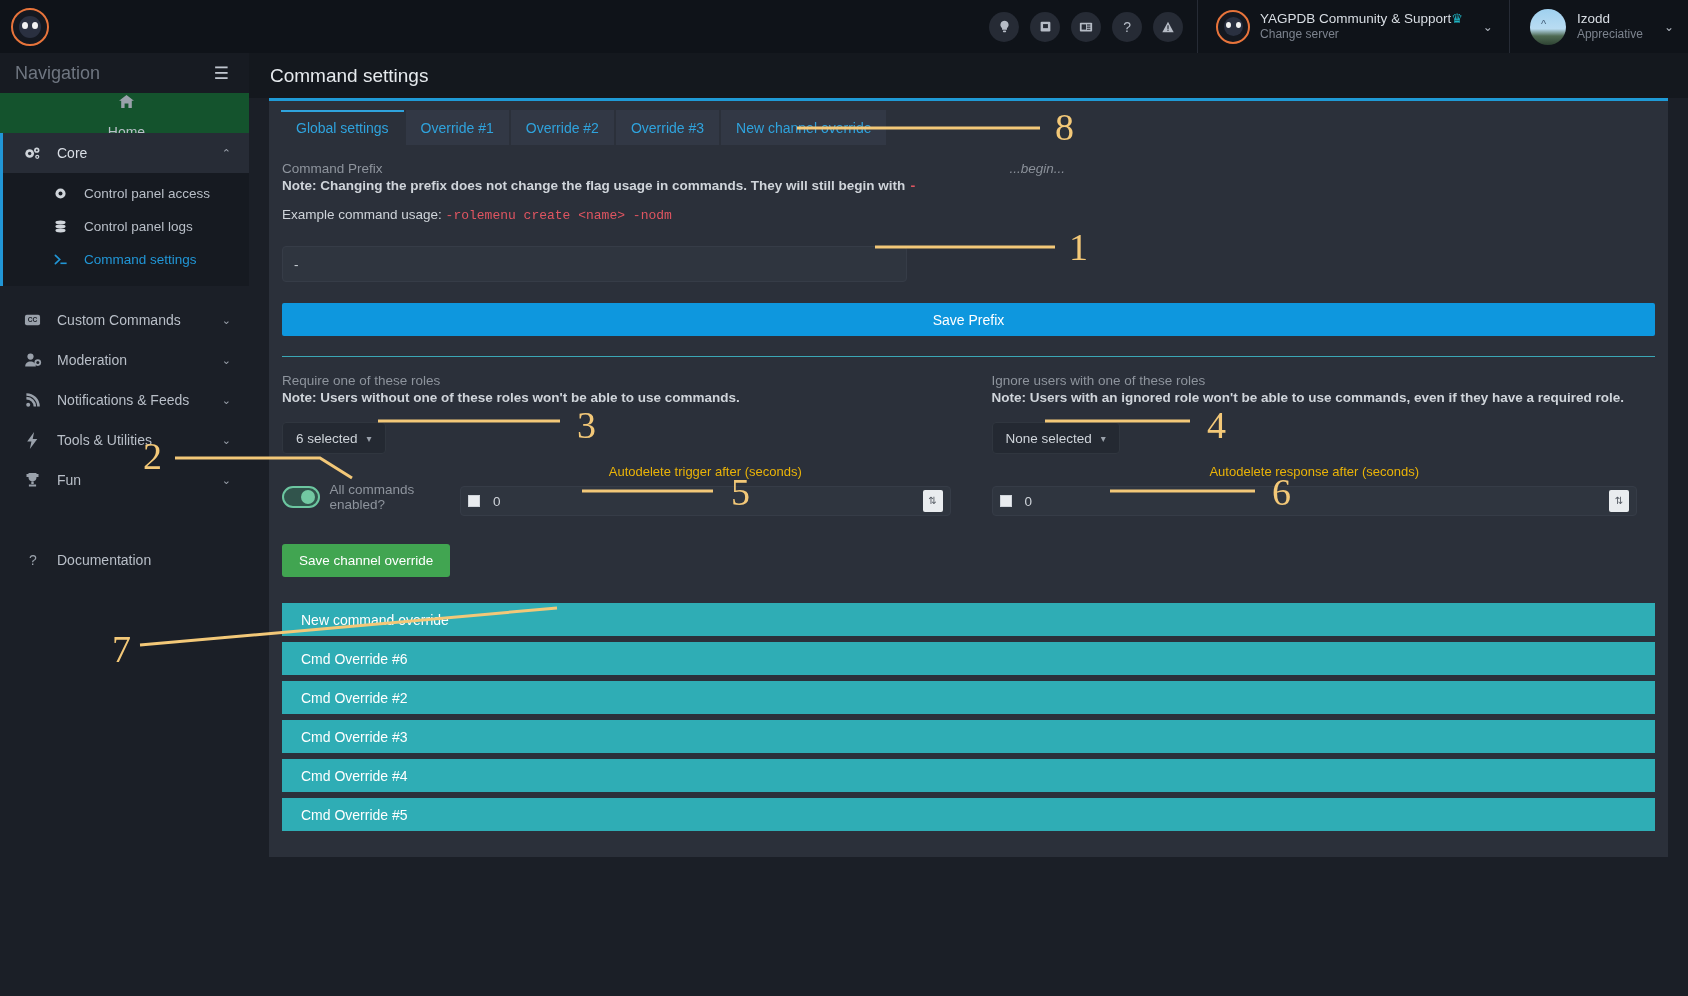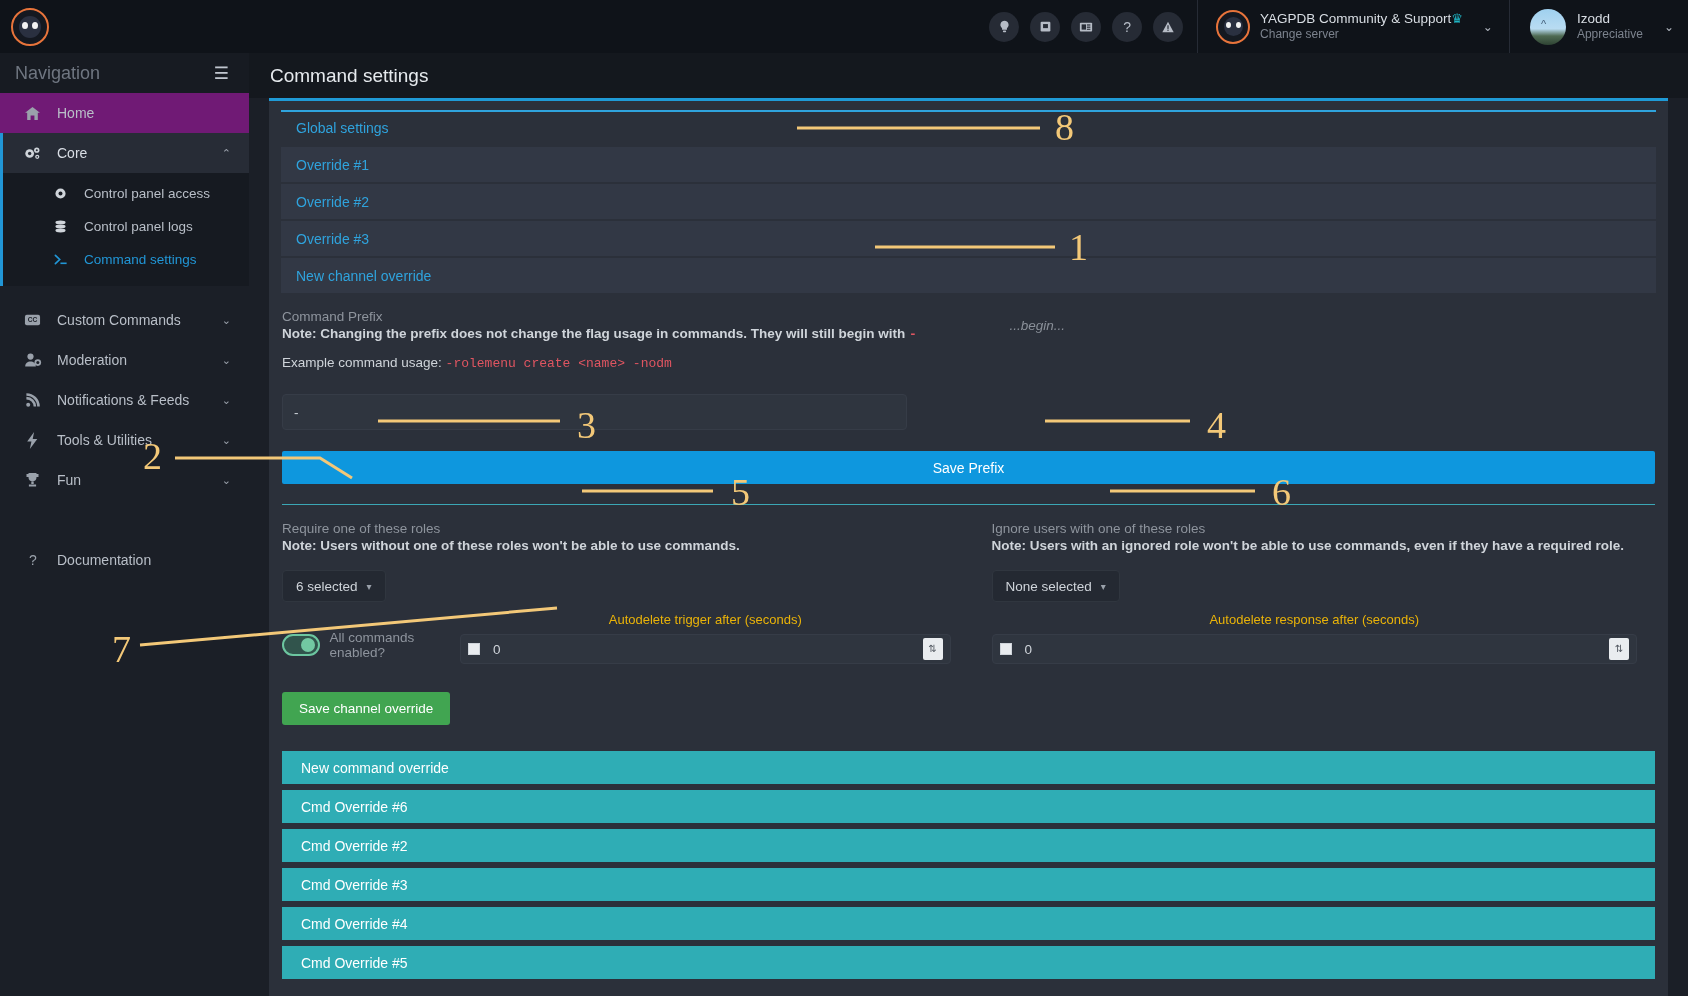--- a/index.html
+++ b/index.html
@@ -97,21 +97,21 @@
   }
   .nav-head-label { font-size: 18px; color: #6f7681; }
   .hamburger { color: #c0c6cf; font-size: 17px; cursor: pointer; }
 
   .nav-item {
     height: 40px; display: flex; align-items: center; gap: 14px;
     padding: 0 18px 0 22px; font-size: 14px; color: #b9bfc8; cursor: pointer;
     position: relative;
   }
   .nav-item .nav-ico { width: 21px; display: flex; align-items: center; justify-content: center; color: #9aa1ab; }
-  .nav-item.home { background: #701a75; }
+  .nav-item.home { background: #14532d; flex-direction: column; }
   .nav-item.active-group {
     background: #272c36; color: #d9dee5;
     border-left: 3px solid #2196d6; padding-left: 19px;
   }
   .nav-item .caret { margin-left: auto; font-size: 11px; color: #9aa1ab; }
   .subnav { background: #161a21; padding: 4px 0 10px 0; border-left: 3px solid #2196d6; }
   .subnav .nav-item { height: 33px; padding-left: 47px; font-size: 13.5px; gap: 13px; }
   .subnav .nav-item.sel { color: #2196d6; }
   .subnav .nav-item.sel .nav-ico { color: #2196d6; }
   .nav-gap { height: 14px; }
@@ -124,31 +124,31 @@
   }
   .page-title {
     height: 45px; display: flex; align-items: center; padding-left: 21px;
     font-size: 19px; color: #e6eaee; background: #14181e;
   }
   .panel {
     margin: 0 20px; background: #2b303a;
     border-top: 3px solid #1f9ad6;
     min-height: 744px;
   }
-  .tabs { display: flex; padding: 9px 12px 0 12px; gap: 2px; flex-direction: column; }
+  .tabs { display: flex; padding: 9px 12px 0 12px; gap: 2px; }
   .tab {
     padding: 8px 15px 9px 15px; font-size: 14px; color: #2fa3dd;
     background: #323845; cursor: pointer;
     border-top: 2px solid transparent;
   }
   .tab.active { background: #2b303a; border-top: 2px solid #2fa3dd; }
 
   .panel-body { padding: 16px 13px 20px 13px; }
 
-  .prefix-head { display: flex; align-items: center; }
+  .prefix-head { display: flex; align-items: flex-start; }
   .lbl-muted { font-size: 13.5px; color: #8e949d; }
   .note { font-size: 13.5px; font-weight: bold; color: #cfd4da; margin-top: 2px; }
   .code { font-family: "Liberation Mono", monospace; color: #e05561; font-size: 13px; }
   .ex-line { margin-top: 13px; font-size: 13.5px; color: #cfd4da; }
   .dust { margin-left: auto; font-style: italic; font-size: 13.5px; color: #8a9099; padding-right: 590px; }
 
   .text-input {
     margin-top: 23px; height: 36px; width: 625px;
     background: #2f353f; border: 1px solid #363c47; border-radius: 4px;
     color: #cfd4da; font-size: 13.5px; padding: 0 11px;

